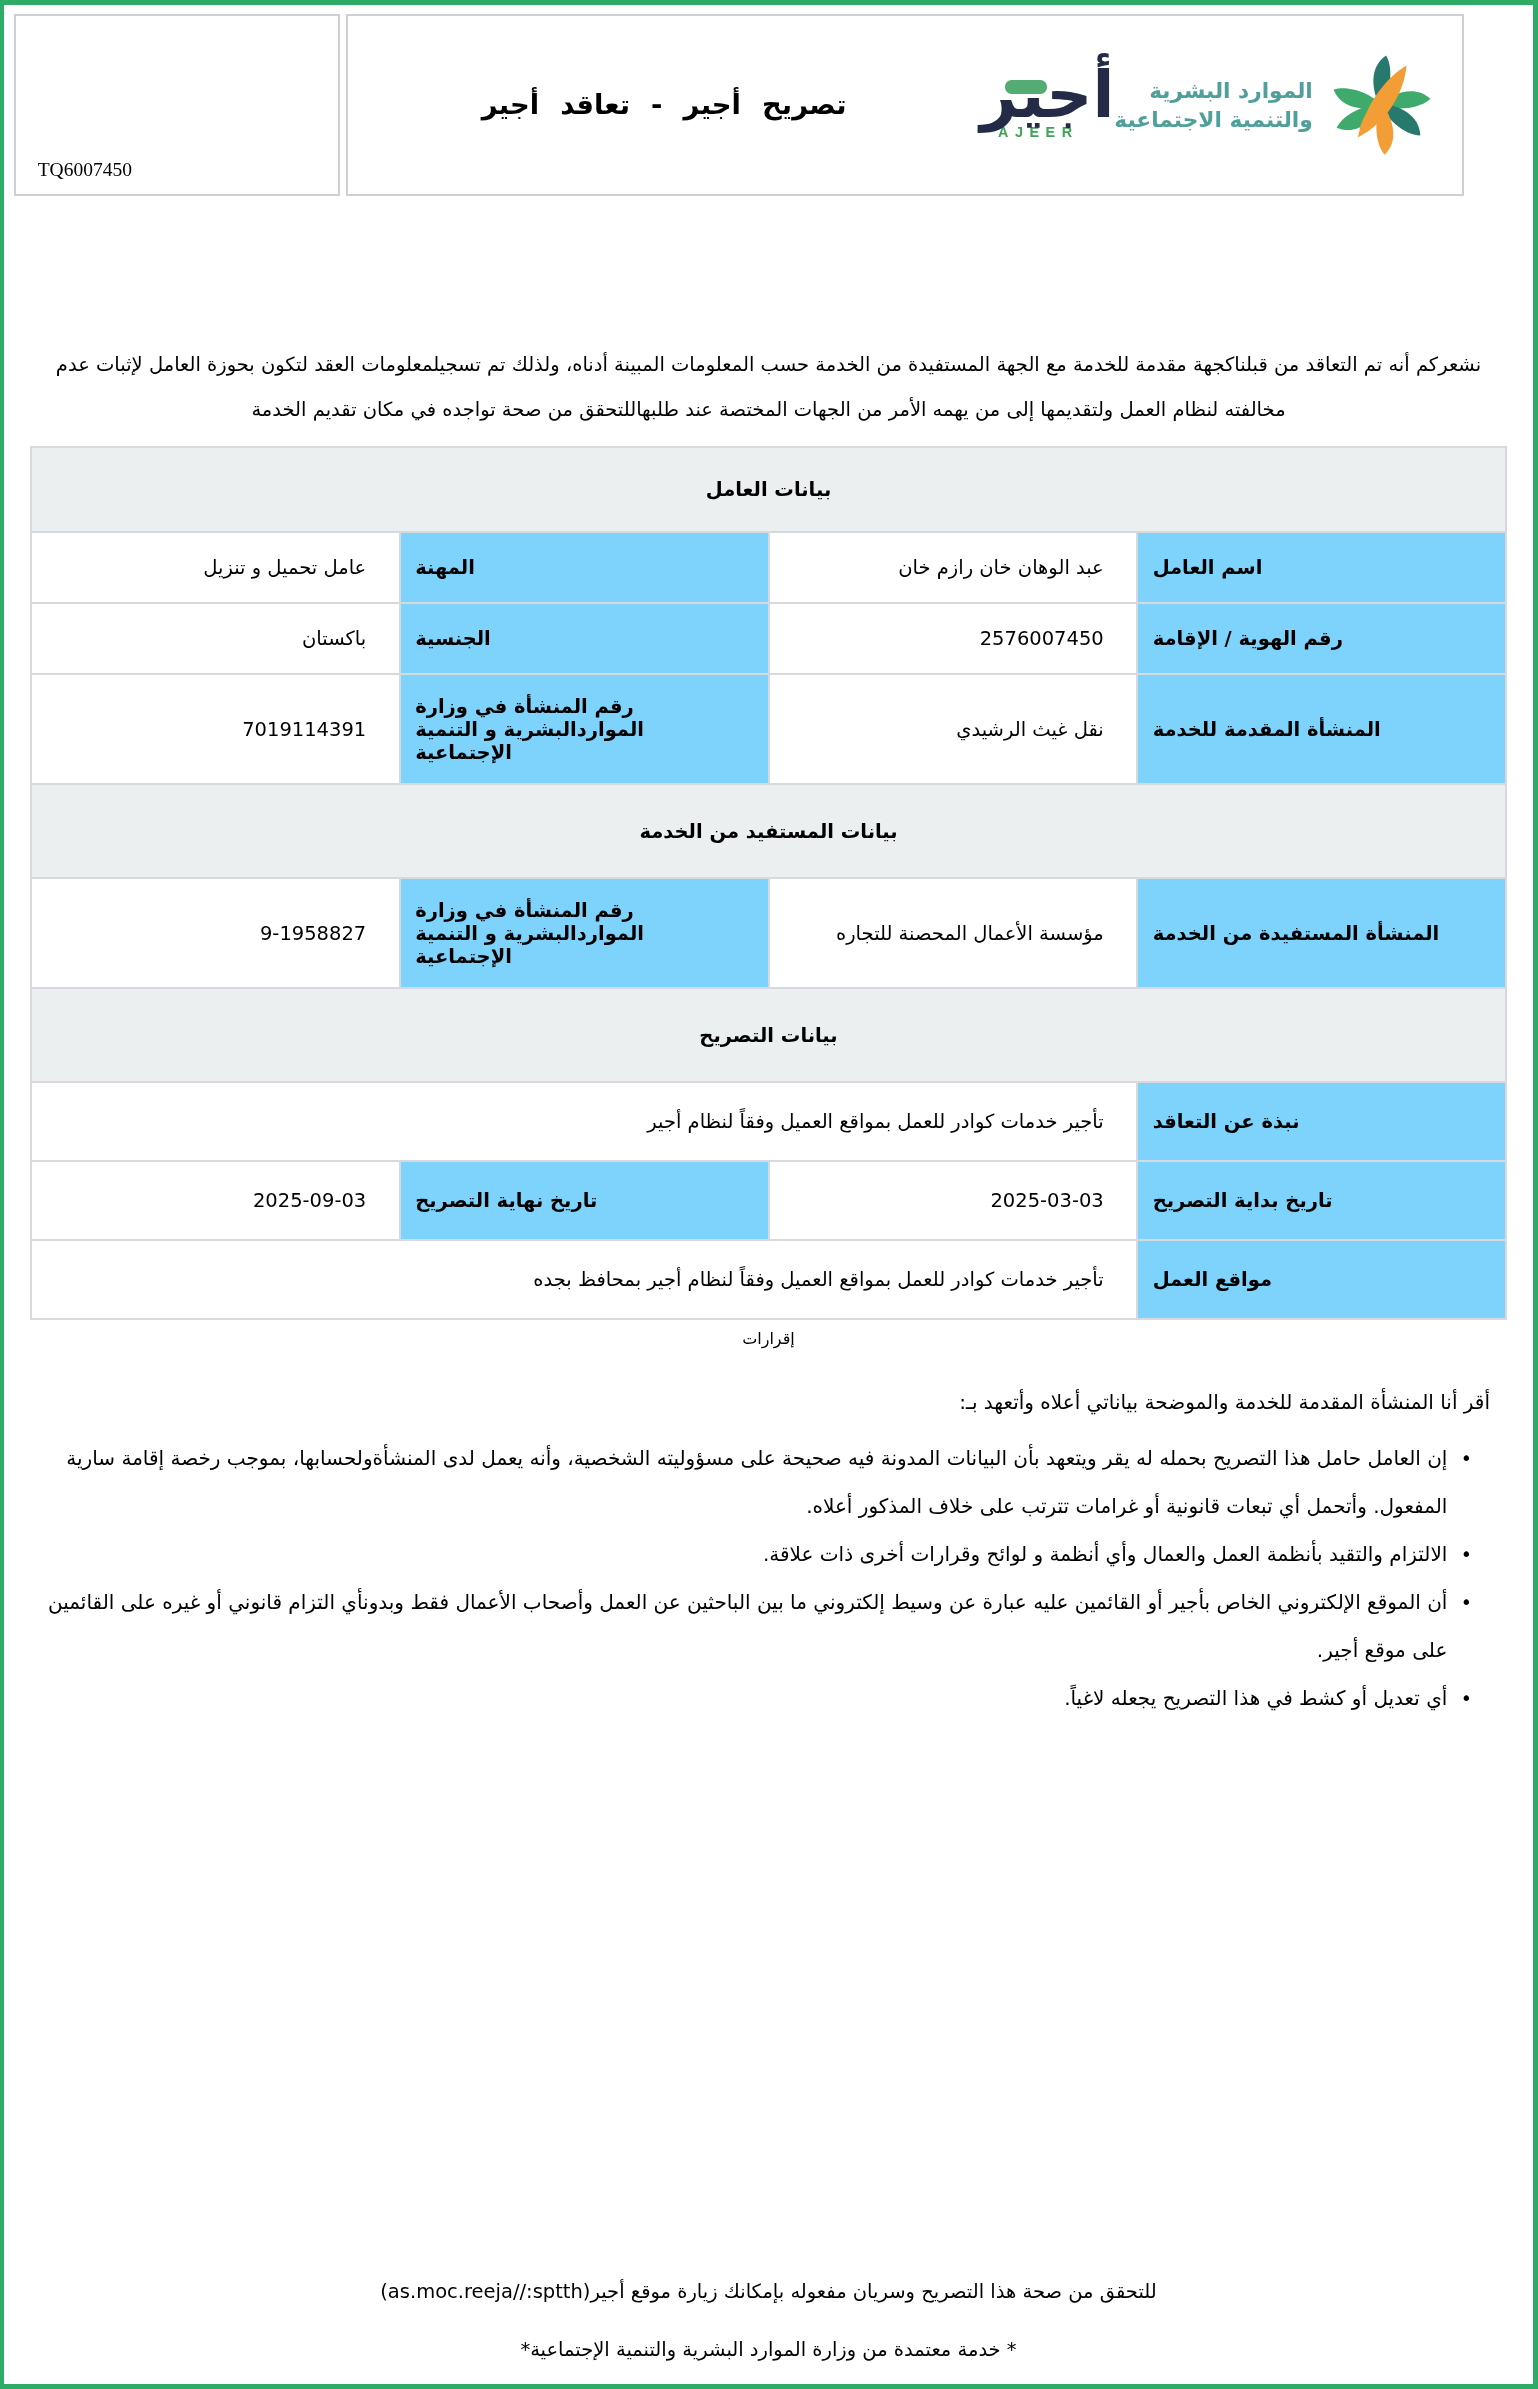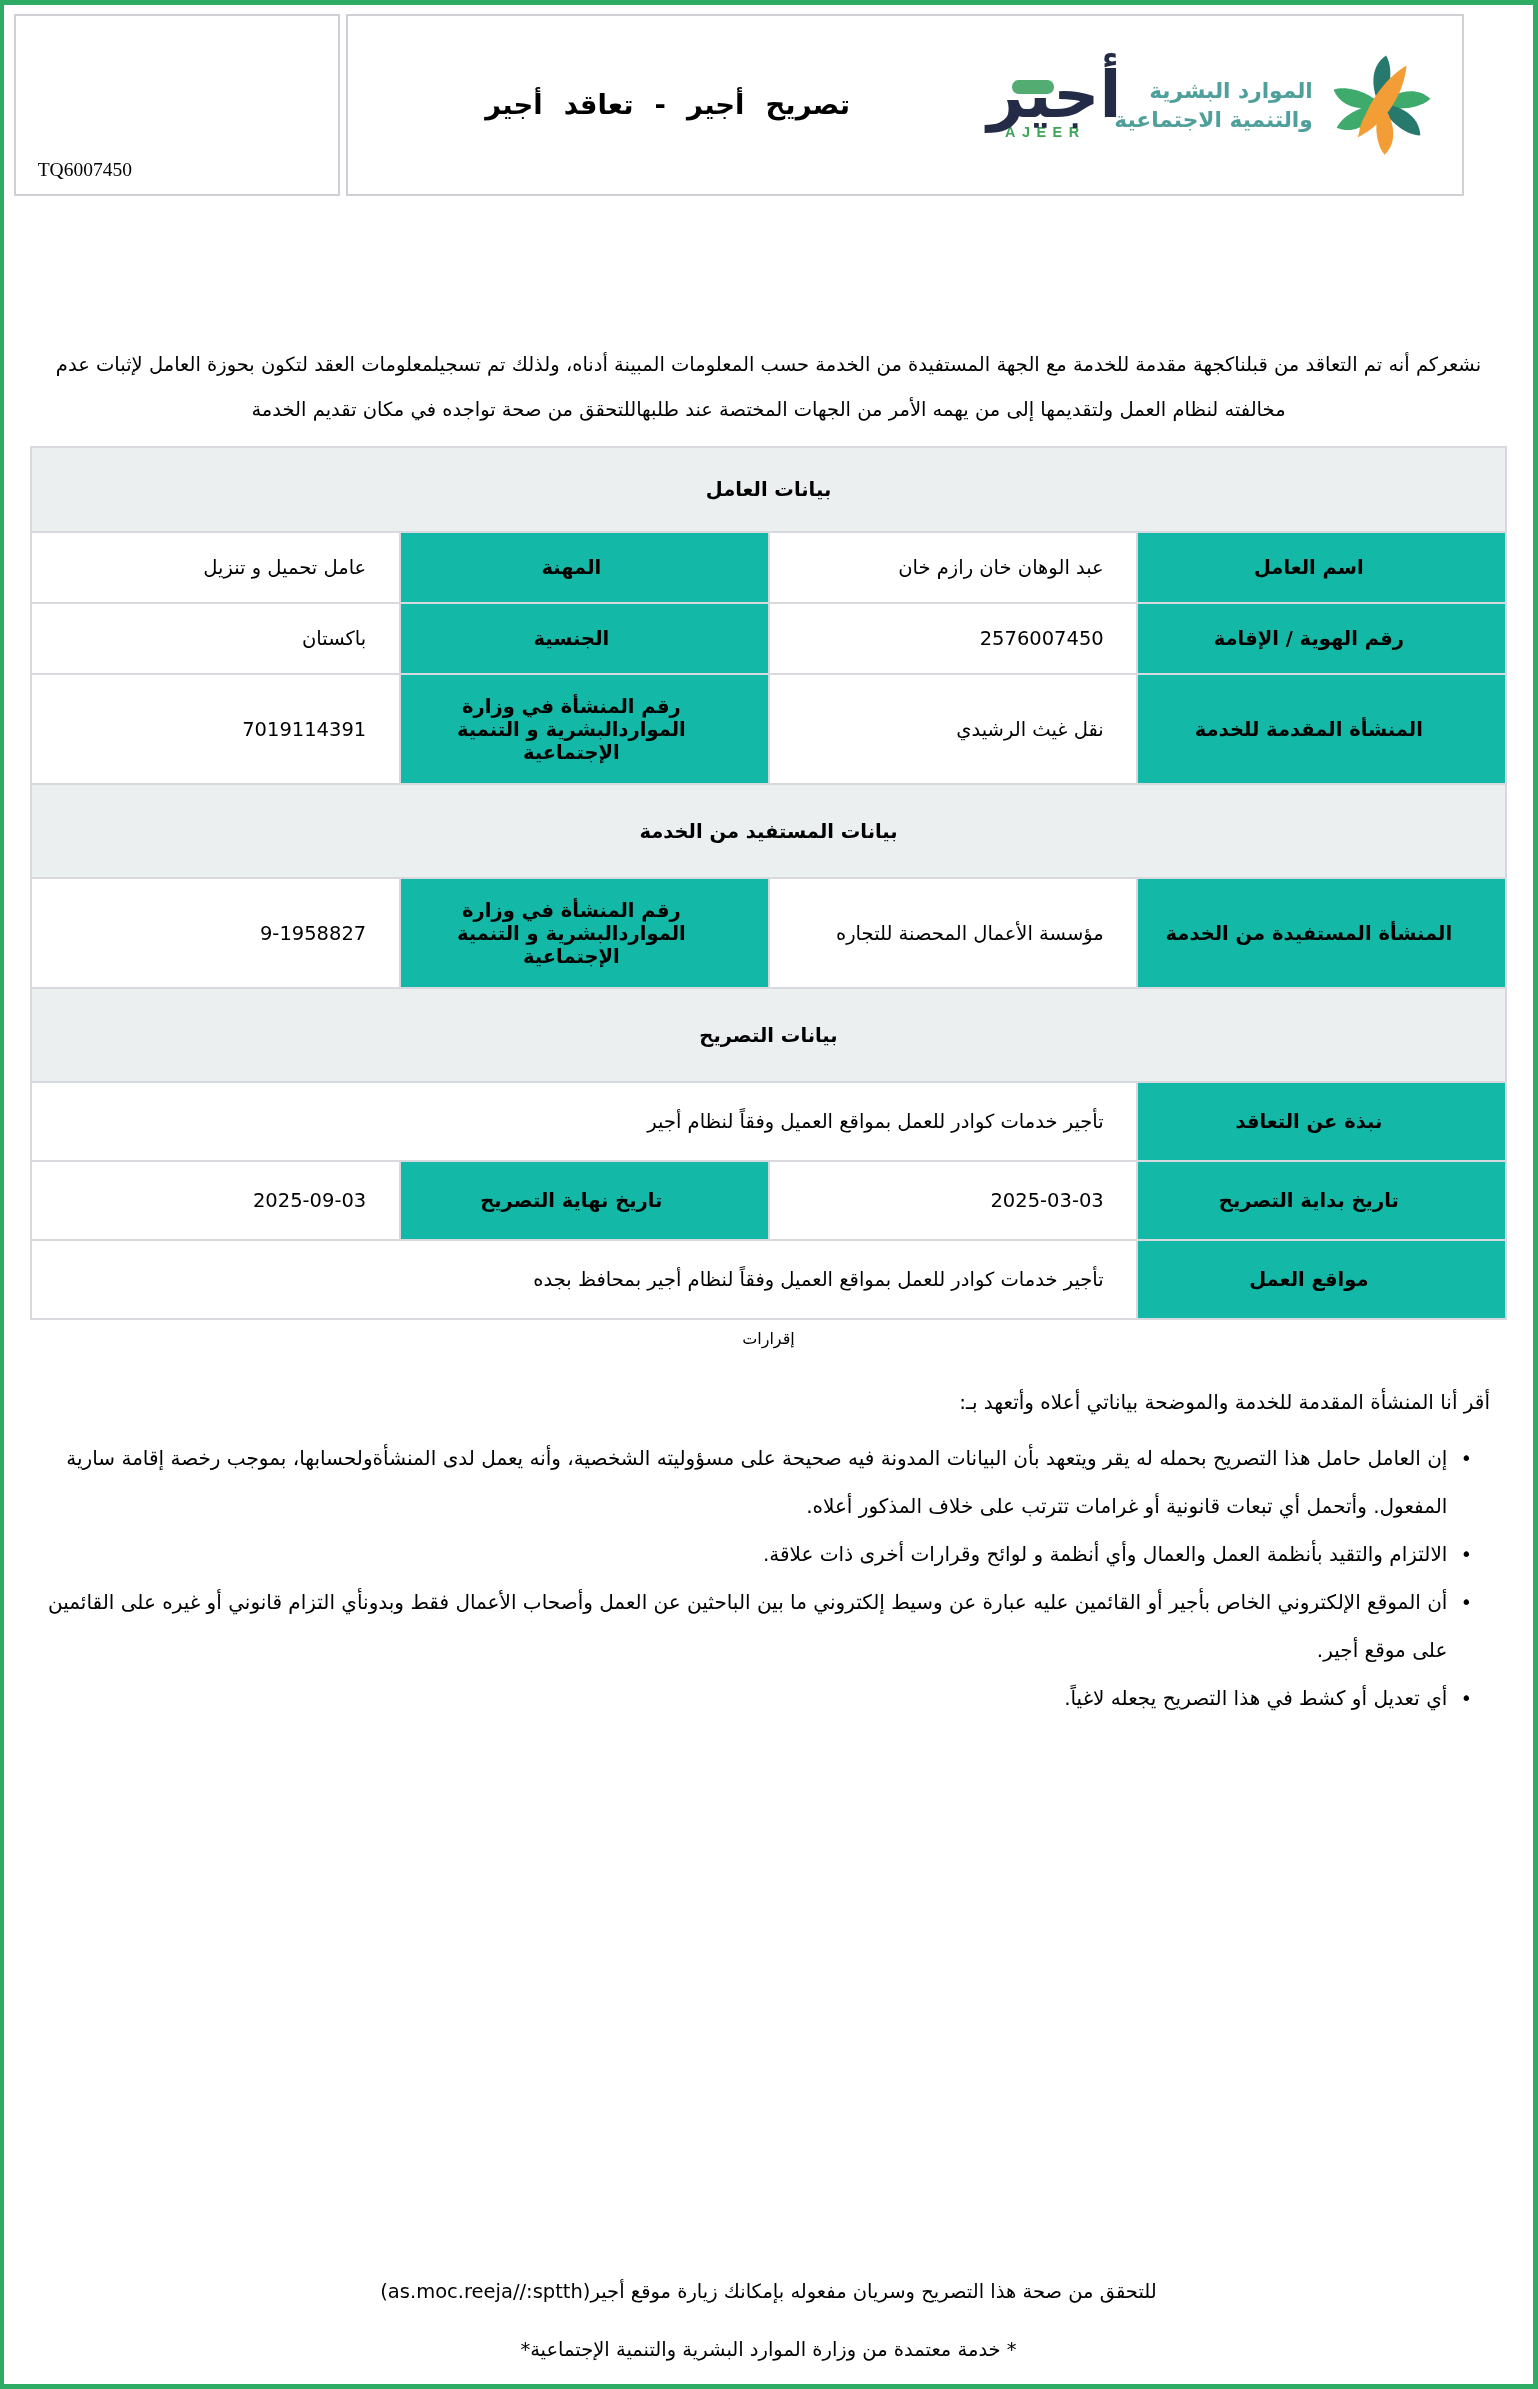--- a/index.html
+++ b/index.html
@@ -33,21 +33,21 @@
   .ajeer-logo { width:116px; text-align:center; position:relative; direction:ltr; }
   .ajeer-ar { font-size:64px; font-weight:bold; color:#232b46; line-height:51px; position:relative; }
   .ajeer-accent {
     position:absolute; top:10px; left:24.6px;
     width:42px; height:14.4px; border-radius:6.5px;
     background:#4aa96c; opacity:.95;
   }
   .ajeer-en { font-family:"Liberation Sans", sans-serif; font-size:14.4px; font-weight:bold;
               color:#3fa557; letter-spacing:6.5px; margin-top:2.9px; }
   
-  .ministry { display:flex; align-items:center; margin-left:11px; margin-right:23px; direction:ltr; }
+  .ministry { display:flex; align-items:center; margin-left:18px; margin-right:23px; direction:ltr; }
   .ministry-text { text-align:right; color:#4f9f9b; font-size:21.7px; line-height:29px; font-weight:bold; direction:rtl; }
   .ministry-star { margin-left:10px; }
   
   .intro {
     margin:146px 38px 0 38px;
     text-align:center;
     font-size:19.5px; line-height:45px;
   }
   
   table.info {
@@ -55,21 +55,21 @@
     margin:14.4px 26px 0 26px;
     border-collapse:collapse;
     table-layout:fixed;
   }
   table.info td { border:2.2px solid #d8d8df; vertical-align:middle; font-size:19.5px; }
   td.sec {
     background:#eceff0; text-align:center;
     font-weight:bold; font-size:21px; height:85px;
   }
   td.sec2 { height:94px; }
-  td.lbl { background:#14b8a6; font-weight:bold; text-align:center; padding:7.2px 40px 7.2px 14.4px; }
+  td.lbl { background:#7dd3fc; font-weight:bold; text-align:left; padding:7.2px 40px 7.2px 14.4px; }
   td.val { background:#ffffff; text-align:right; padding:7.2px 32.5px 7.2px 14.4px; }
   tr.r-mid  td { height:71px; }
   tr.r-tall td { height:110px; }
   tr.r-perm td { height:79px; }
   
   .decl-title { text-align:center; font-size:16px; margin-top:8.7px; }
   .decl-intro { font-size:20px; margin:42px 43px 0 43px; text-align:right; }
   .bullets { margin:20px 61px 0 40px; }
   .bullet { display:flex; font-size:20px; line-height:48px; text-align:right; }
   .bullet .dot { width:24.6px; flex:none; font-size:19px; }

